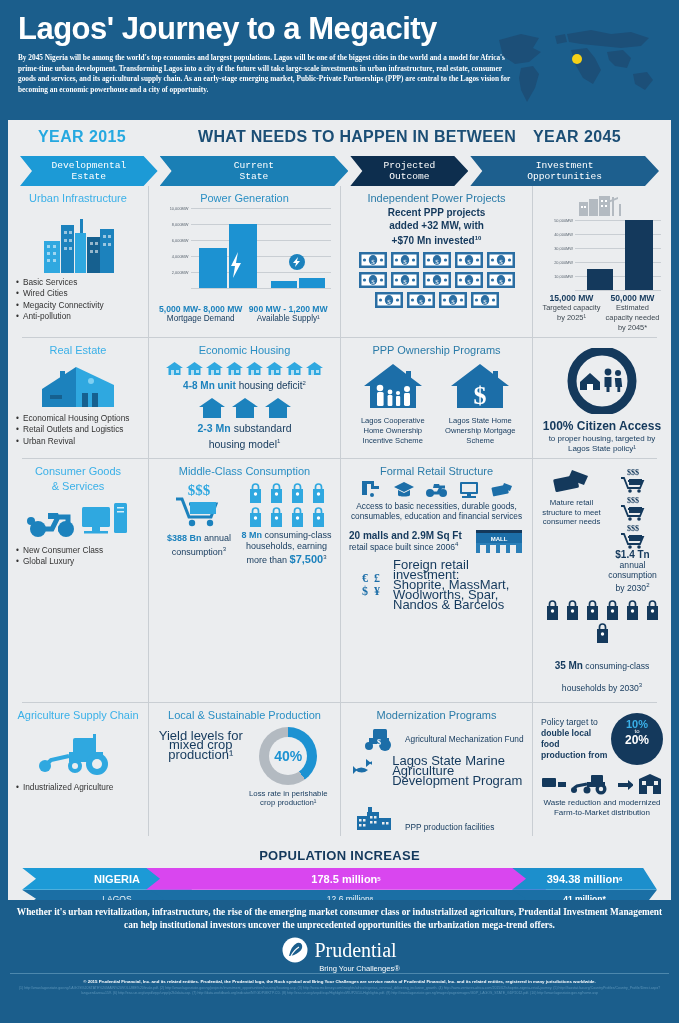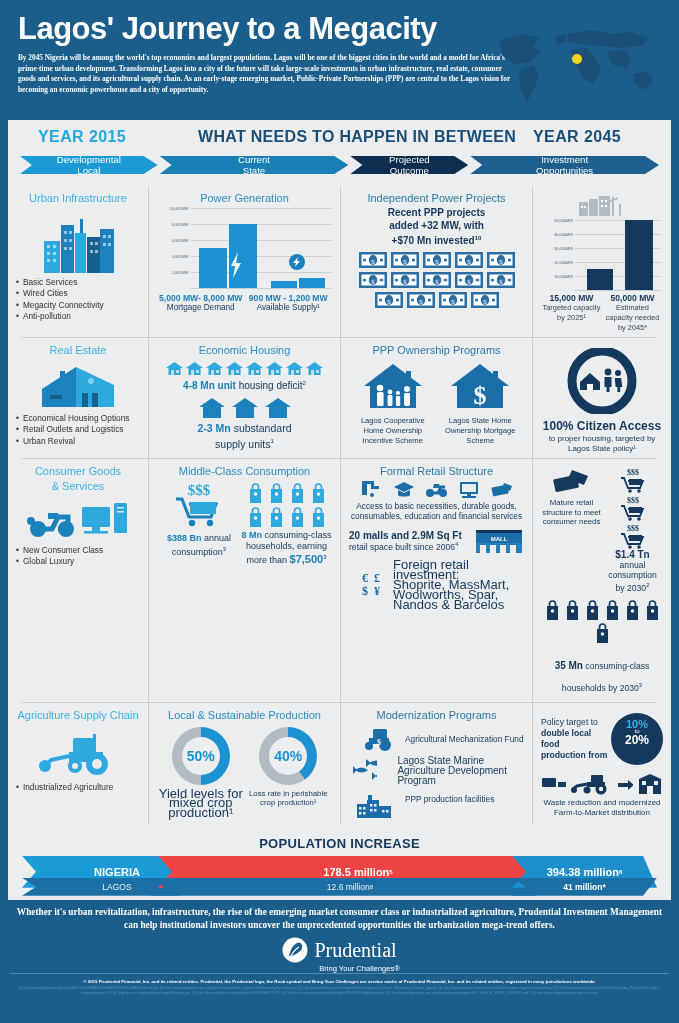--- a/index.html
+++ b/index.html
@@ -31,23 +31,23 @@
   }
 
   .yearrow { height: 36px; position: relative; }
   .y2015 { position: absolute; left: 30px; top: 8px; color: #25a8e0; font-size: 16px; font-weight: bold; letter-spacing: .4px;}
   .ymid  { position: absolute; left: 190px; top: 8px; color: #1b4e75; font-size: 16px; font-weight: bold; letter-spacing: .3px;}
   .y2045 { position: absolute; left: 525px; top: 8px; color: #1b4e75; font-size: 16px; font-weight: bold; letter-spacing: .4px;}
 
   
   .banner { display: flex; height: 30px; margin: 0 12px; gap: 2px; }
   .arw {
-    position: relative; height: 18px; color: #fff; font-size: 9.6px;
+    position: relative; height: 30px; color: #fff; font-size: 9.6px;
     display: flex; flex-direction: column; align-items: center; justify-content: center;
-    line-height: 11px; font-weight: normal;
+    line-height: 11px; font-weight: normal; font-family: Liberation Mono, monospace;
   }
   .arw span { display: block; }
   .a1 { width: 140px; background: #1c9ad6; clip-path: polygon(0 0, calc(100% - 14px) 0, 100% 50%, calc(100% - 14px) 100%, 0 100%, 12px 50%); }
   .a2 { width: 192px; background: #1a7fb5; clip-path: polygon(0 0, calc(100% - 14px) 0, 100% 50%, calc(100% - 14px) 100%, 0 100%, 12px 50%); }
   .a3 { width: 192px; background: #1d5f8e; clip-path: polygon(0 0, calc(100% - 14px) 0, 100% 50%, calc(100% - 14px) 100%, 0 100%, 12px 50%); }
   .a4 { width: 120px; background: #0d2e4e; clip-path: polygon(0 0, calc(100% - 14px) 0, 100% 50%, calc(100% - 14px) 100%, 0 100%, 12px 50%); }
 
   
   .row { display: flex; position: relative; }
   .cell { position: relative; padding: 6px 8px 4px 8px; }
@@ -85,21 +85,21 @@
   
   .donut { width: 58px; height: 58px; border-radius: 50%; position: relative; display: flex; align-items: center; justify-content: center;}
   .donut::after { content: ""; position: absolute; width: 38px; height: 38px; border-radius: 50%; background: #ebedef; }
   .donutval { position: relative; z-index: 2; font-size: 14px; font-weight: bold; color: #1c92d2; }
 
   
   .stats { padding: 6px 14px 0 14px; }
   .stathead { text-align: center; font-size: 13px; font-weight: bold; color: #14395c; letter-spacing: .3px; padding: 6px 0 5px 0;}
   .barset { position: relative; height: 40px; }
   .seg { position: absolute; color: #fff; display: flex; align-items: center; justify-content: center; }
-  .segtop { height: 32px; font-size: 11px; font-weight: bold; }
+  .segtop { height: 22px; font-size: 11px; font-weight: bold; }
   .segbot { height: 18px; font-size: 8.5px; }
 
   
   .footer { position: absolute; left: 0; bottom: 0; width: 679px; height: 123px; background: #1b5e8c; color: #fff; }
   .ftext { text-align: center; font-size: 9.3px; line-height: 13px; padding: 6px 16px 0 16px; font-family: "Liberation Serif", serif; font-weight: bold;}
   .brand { display: flex; align-items: center; justify-content: center; margin-top: 5px; }
   .brandname { font-family: "Liberation Serif", serif; font-size: 20px; margin-left: 6px; }
   .tagline { text-align: center; font-size: 7.6px; margin-top: 1px; padding-left: 40px;}
   .legal { text-align: center; font-size: 4.4px; margin-top: 5px; padding: 0 8px; font-weight: bold; }
   .refs { text-align: center; font-size: 3.5px; line-height: 5px; color: #5a93b8; padding: 2px 8px 0 8px; }
@@ -131,21 +131,21 @@
 
     <div class="yearrow">
       <div class="y2015">YEAR 2015</div>
       <div class="ymid">WHAT NEEDS TO HAPPEN IN BETWEEN</div>
       <div class="y2045">YEAR 2045</div>
     </div>
 
     <div class="banner">
       <div class="arw a1">
         <span>Developmental</span>
-        <span>Local</span>
+        <span>Estate</span>
       </div>
       <div class="arw a2">
         <span>Current</span>
         <span>State</span>
       </div>
       <div class="arw a4">
         <span>Projected</span>
         <span>Outcome</span>
       </div>
       <div class="arw a3">
@@ -214,21 +214,21 @@
           <div class="bar" style="left:112px;width:26px;height:7px"></div>
           <div class="bar" style="left:140px;width:26px;height:10px"></div>
           <svg width="14" height="26" style="position:absolute;left:70px;bottom:10px">
             <path d="M9 0 L2 14 L6 14 L4 26 L12 11 L7 11 Z" fill="#ffffff"></path>
           </svg>
           <svg width="16" height="16" style="position:absolute;left:130px;bottom:18px">
             <circle cx="8" cy="8" r="8" fill="#1c82bd"></circle>
             <path d="M9 3 L4 9 L7 9 L6 13 L11 7 L8 7 Z" fill="#fff"></path>
           </svg>
         </div>
-        <div style="display:flex;margin-top:5px">
+        <div style="display:flex;margin-top:16px">
           <div style="width:50%" class="caption">
             <div class="capval blue">5,000 MW- 8,000 MW</div>
             <div class="navy">Mortgage Demand</div>
           </div>
           <div style="width:50%" class="caption">
             <div class="capval blue">900 MW - 1,200 MW</div>
             <div class="navy">Available Supply¹</div>
           </div>
         </div>
       </div>
@@ -476,21 +476,21 @@
             </svg>
             <svg width="26" height="20">
               <path d="M13 0 L26 9 L22 9 L22 20 L4 20 L4 9 L0 9 Z" fill="#1c82bd"></path>
             </svg>
             <svg width="26" height="20">
               <path d="M13 0 L26 9 L22 9 L22 20 L4 20 L4 9 L0 9 Z" fill="#1c82bd"></path>
             </svg>
           </div>
         <div class="ctr" style="margin-top:4px;font-size:10.5px;line-height:13px">
           <div><span class="blue bld">2-3 Mn</span><span class="navy"> substandard</span></div>
-          <div class="navy"><span>supply units</span><sup style="font-size:6px">1</sup></div>
+          <div class="navy"><span>housing model</span><sup style="font-size:6px">1</sup></div>
         </div>
       </div>
 
       <div class="cell c3">
         <div class="hd3">PPP Ownership Programs</div>
         <div style="display:flex;justify-content:space-around;margin-top:6px">
           <div style="width:86px;text-align:center">
             <svg width="62" height="48">
               <path d="M31 2 L60 24 L54 24 L54 46 L8 46 L8 24 L2 24 Z" fill="#1c6ea8"></path>
               <rect x="44" y="9" width="5" height="9" fill="#1c6ea8"></rect>
@@ -810,23 +810,20 @@
         </svg>
         <ul class="bullets">
           <li>Industrialized Agriculture</li>
         </ul>
       </div>
 
       <div class="cell c2">
         <div class="hd2">Local &amp; Sustainable Production</div>
         <div style="display:flex;justify-content:space-around;margin-top:6px">
           <div style="text-align:center;width:86px">
-            <div class="donut" id="donut1" style="margin: 0px auto; background: conic-gradient(rgb(28, 146, 210) 0deg, rgb(28, 146, 210) 180deg, rgb(179, 186, 193) 180deg, rgb(179, 186, 193) 360deg);">
-              <span class="donutval">50%</span>
-            </div>
             <div class="navy" style="font-size:13px;line-height:9.6px;margin-top:4px">Yield levels for mixed crop production¹</div>
           </div>
           <div style="text-align:center;width:86px">
             <div class="donut" id="donut2" style="margin: 0px auto; background: conic-gradient(rgb(28, 146, 210) 0deg, rgb(28, 146, 210) 144deg, rgb(179, 186, 193) 144deg, rgb(179, 186, 193) 360deg);">
               <span class="donutval">40%</span>
             </div>
             <div class="navy" style="font-size:7.8px;line-height:9.6px;margin-top:4px">Loss rate in perishable crop production¹</div>
           </div>
         </div>
       </div>
@@ -846,23 +843,23 @@
           <div class="navy" style="font-size:8.3px;margin-left:8px">Agricultural Mechanization Fund</div>
         </div>
         <div style="display:flex;align-items:center;margin-top:4px;padding-left:2px">
           <svg width="50" height="26">
             <g fill="#1c6ea8">
               <path d="M4 12 q6 -5 13 0 q-6 5 -13 0 Z M2 8 l4 4 -4 4 Z"></path>
               <path d="M18 5 q7 -5 15 0 q-7 6 -15 0 Z M15 1 l5 4 -5 4 Z"></path>
               <path d="M24 18 q6 -5 13 0 q-6 5 -13 0 Z M21 14 l4 4 -4 4 Z"></path>
             </g>
           </svg>
-          <div class="navy" style="font-size:10px;line-height:10px;margin-left:20px">Lagos State Marine Agriculture Development Program</div>
-        </div>
-        <div style="display:flex;align-items:flex-start;margin-top:8px;padding-left:6px">
+          <div class="navy" style="font-size:13px;line-height:10px;margin-left:20px">Lagos State Marine Agriculture Development Program</div>
+        </div>
+        <div style="display:flex;align-items:flex-end;margin-top:20px;padding-left:6px">
           <svg width="42" height="26">
             <g fill="#1c6ea8">
                 <path d="M2 10 L12 10 L12 24 L2 24 Z"></path>
                 <path d="M12 6 L24 6 L24 24 L12 24 Z"></path>
                 <rect x="13" y="1" width="4" height="5"></rect>
                 <path d="M24 12 L36 12 L36 24 L24 24 Z"></path>
               </g>
             <g fill="#ebedef">
                 <rect x="4" y="13" width="2.5" height="2.5"></rect>
                 <rect x="8" y="13" width="2.5" height="2.5"></rect>
@@ -927,21 +924,21 @@
 
     <div class="stats">
       <div class="stathead">POPULATION INCREASE</div>
       <div class="barset">
         <div class="seg segtop" style="left:0;top:0;width:170px;background:#1c9ad6;clip-path:polygon(0 0,156px 0,170px 100%,0 100%,14px 50%)">
           <span style="margin-left:20px">NIGERIA</span>
         </div>
         <div class="seg segbot" style="left:0;top:22px;width:170px;background:#1b6fa5;clip-path:polygon(0 0,170px 0,156px 100%,0 100%,14px 50%)">
           <span style="margin-left:20px;opacity:.92">LAGOS</span>
         </div>
-        <div class="seg segtop" style="left:136px;top:0;width:400px;background:#ef4444;clip-path:polygon(0 0,386px 0,400px 100%,0 100%,14px 50%)">
+        <div class="seg segtop" style="left:124px;top:0;width:400px;background:#d946ef;clip-path:polygon(0 0,386px 0,400px 100%,0 100%,14px 50%)">
           <span>178.5  million</span>
             <sup style="font-size:6px">5</sup>
         </div>
         <div class="seg segbot" style="left:128px;top:22px;width:400px;background:#1b6fa5;clip-path:polygon(0 0,400px 0,386px 100%,0 100%,14px 50%)">
           <span style="opacity:.92">12.6  million</span>
             <sup style="font-size:6px;opacity:.92">8</sup>
         </div>
         <div class="seg segtop" style="left:490px;top:0;width:145px;background:#1c8fcc;clip-path:polygon(0 0,131px 0,145px 100%,0 100%,14px 50%)">
           <span>394.38 million</span>
             <sup style="font-size:6px">6</sup>

